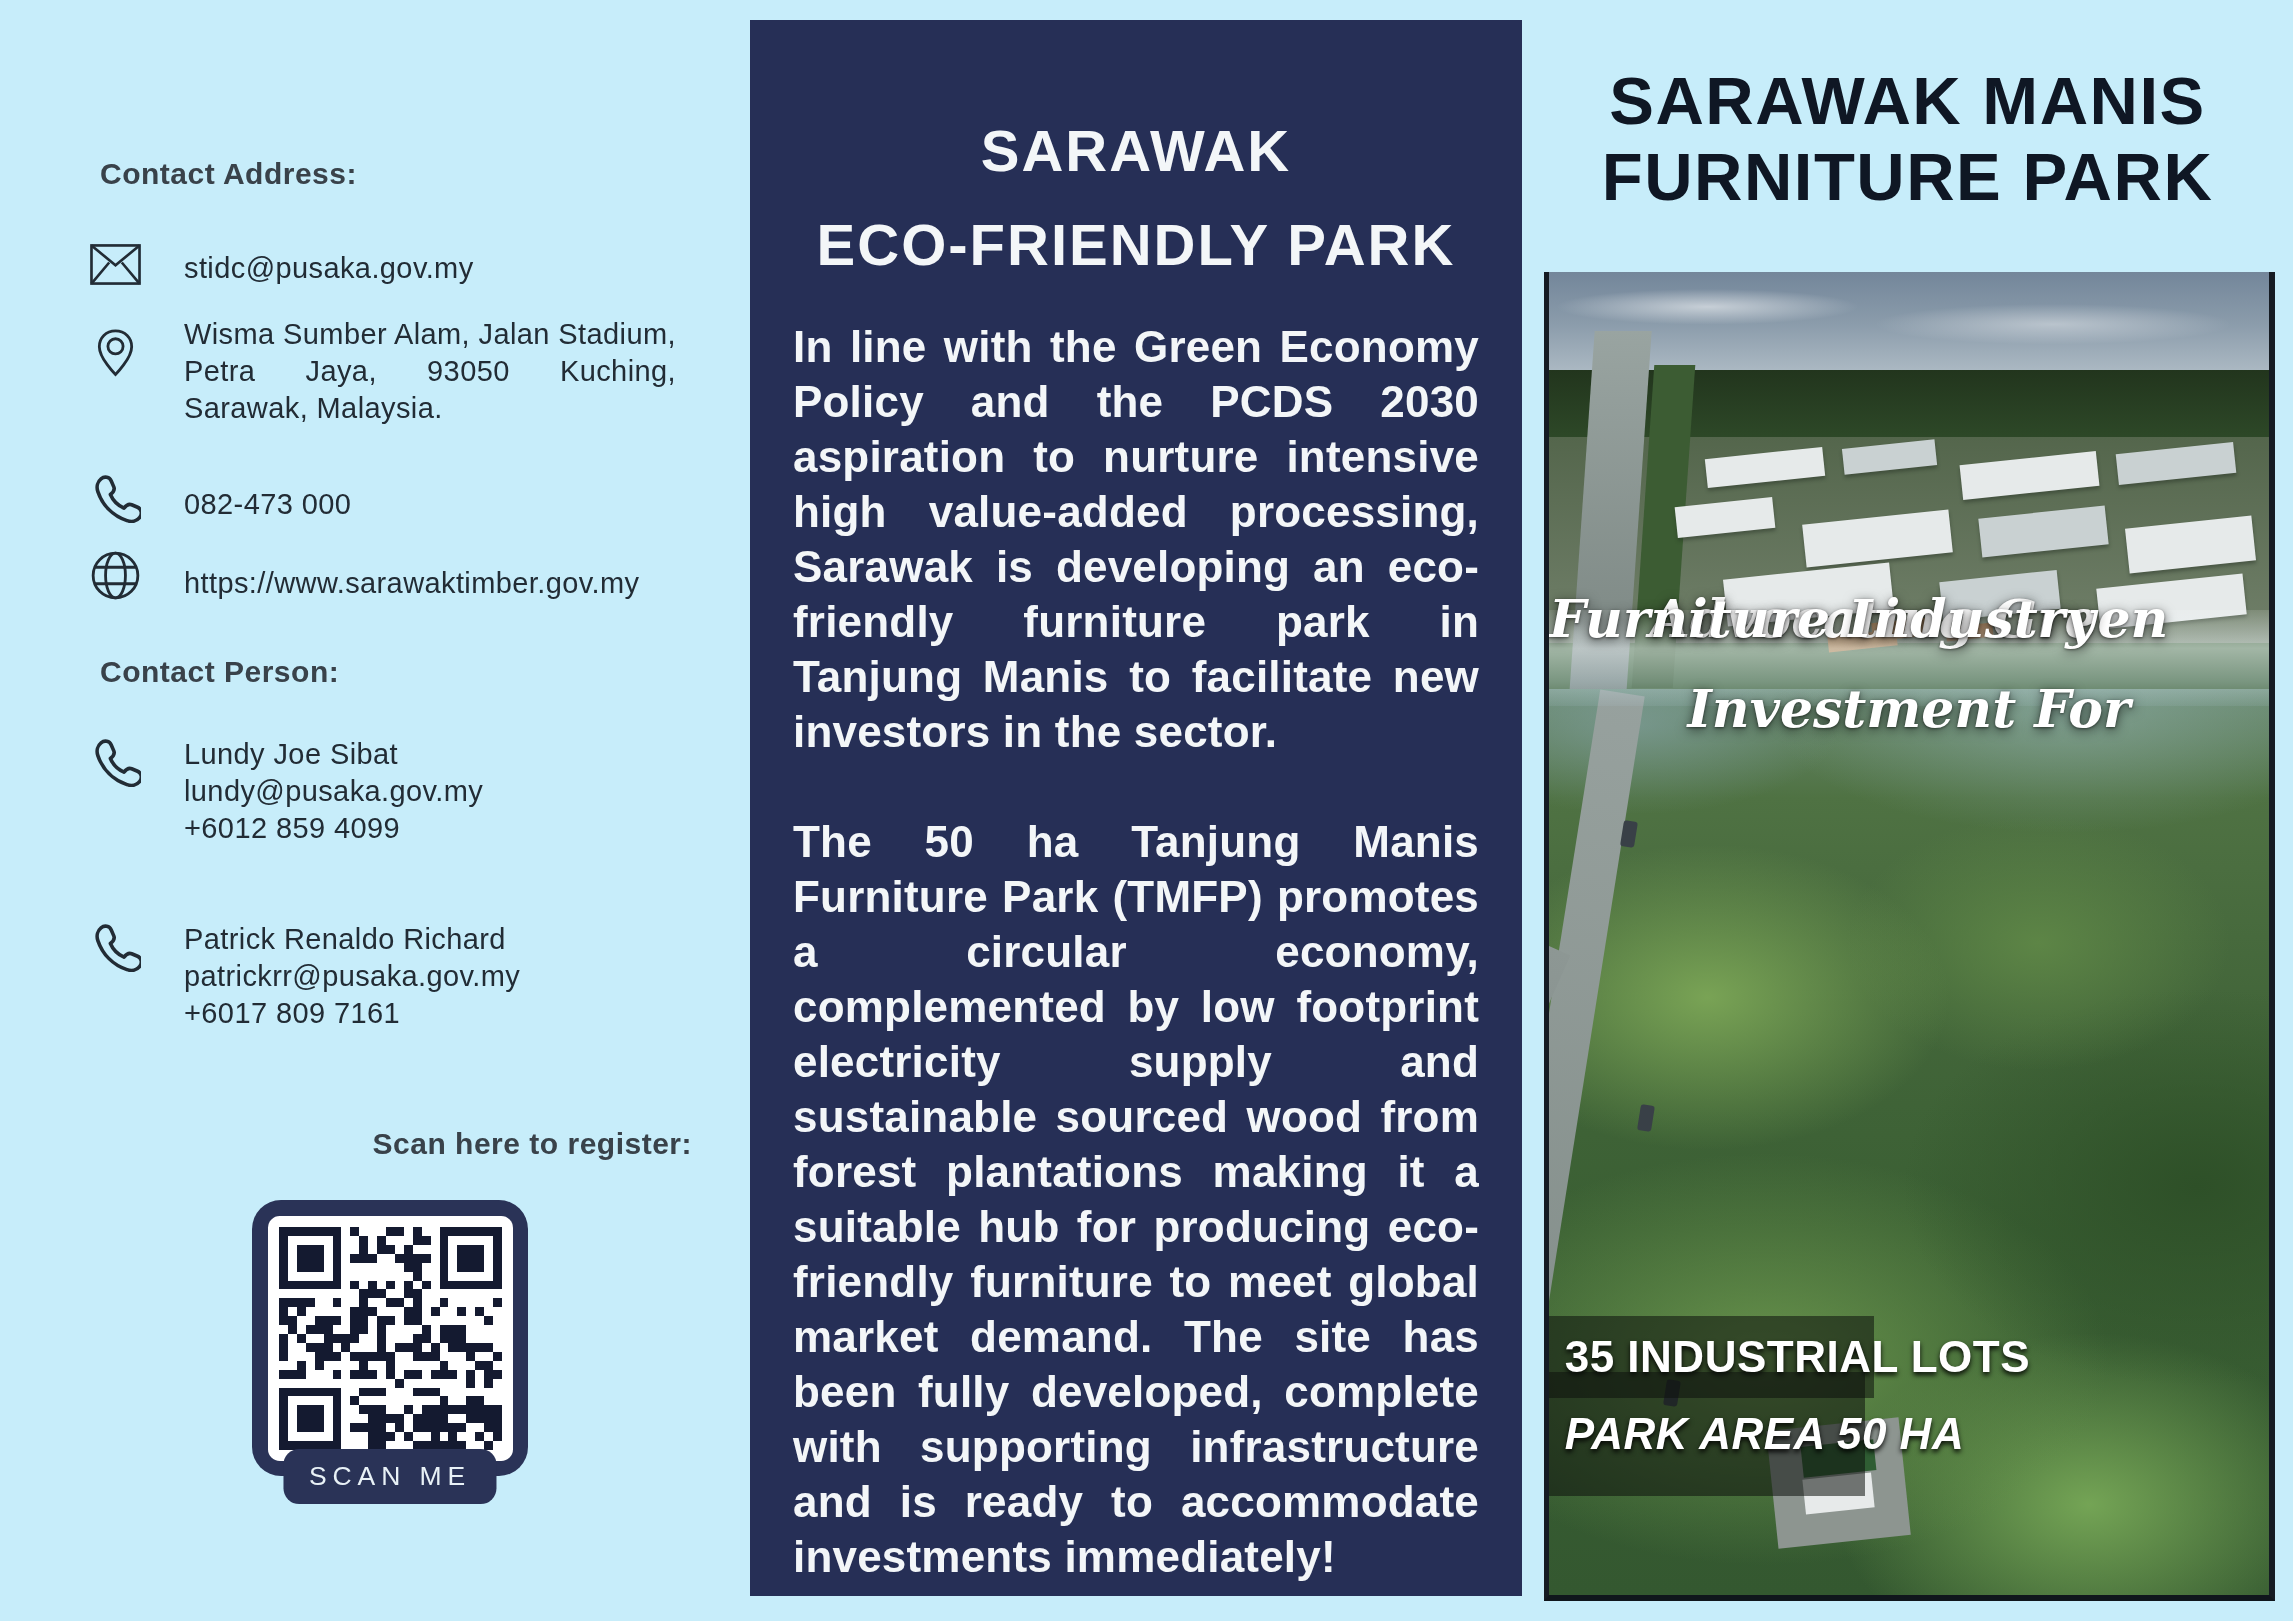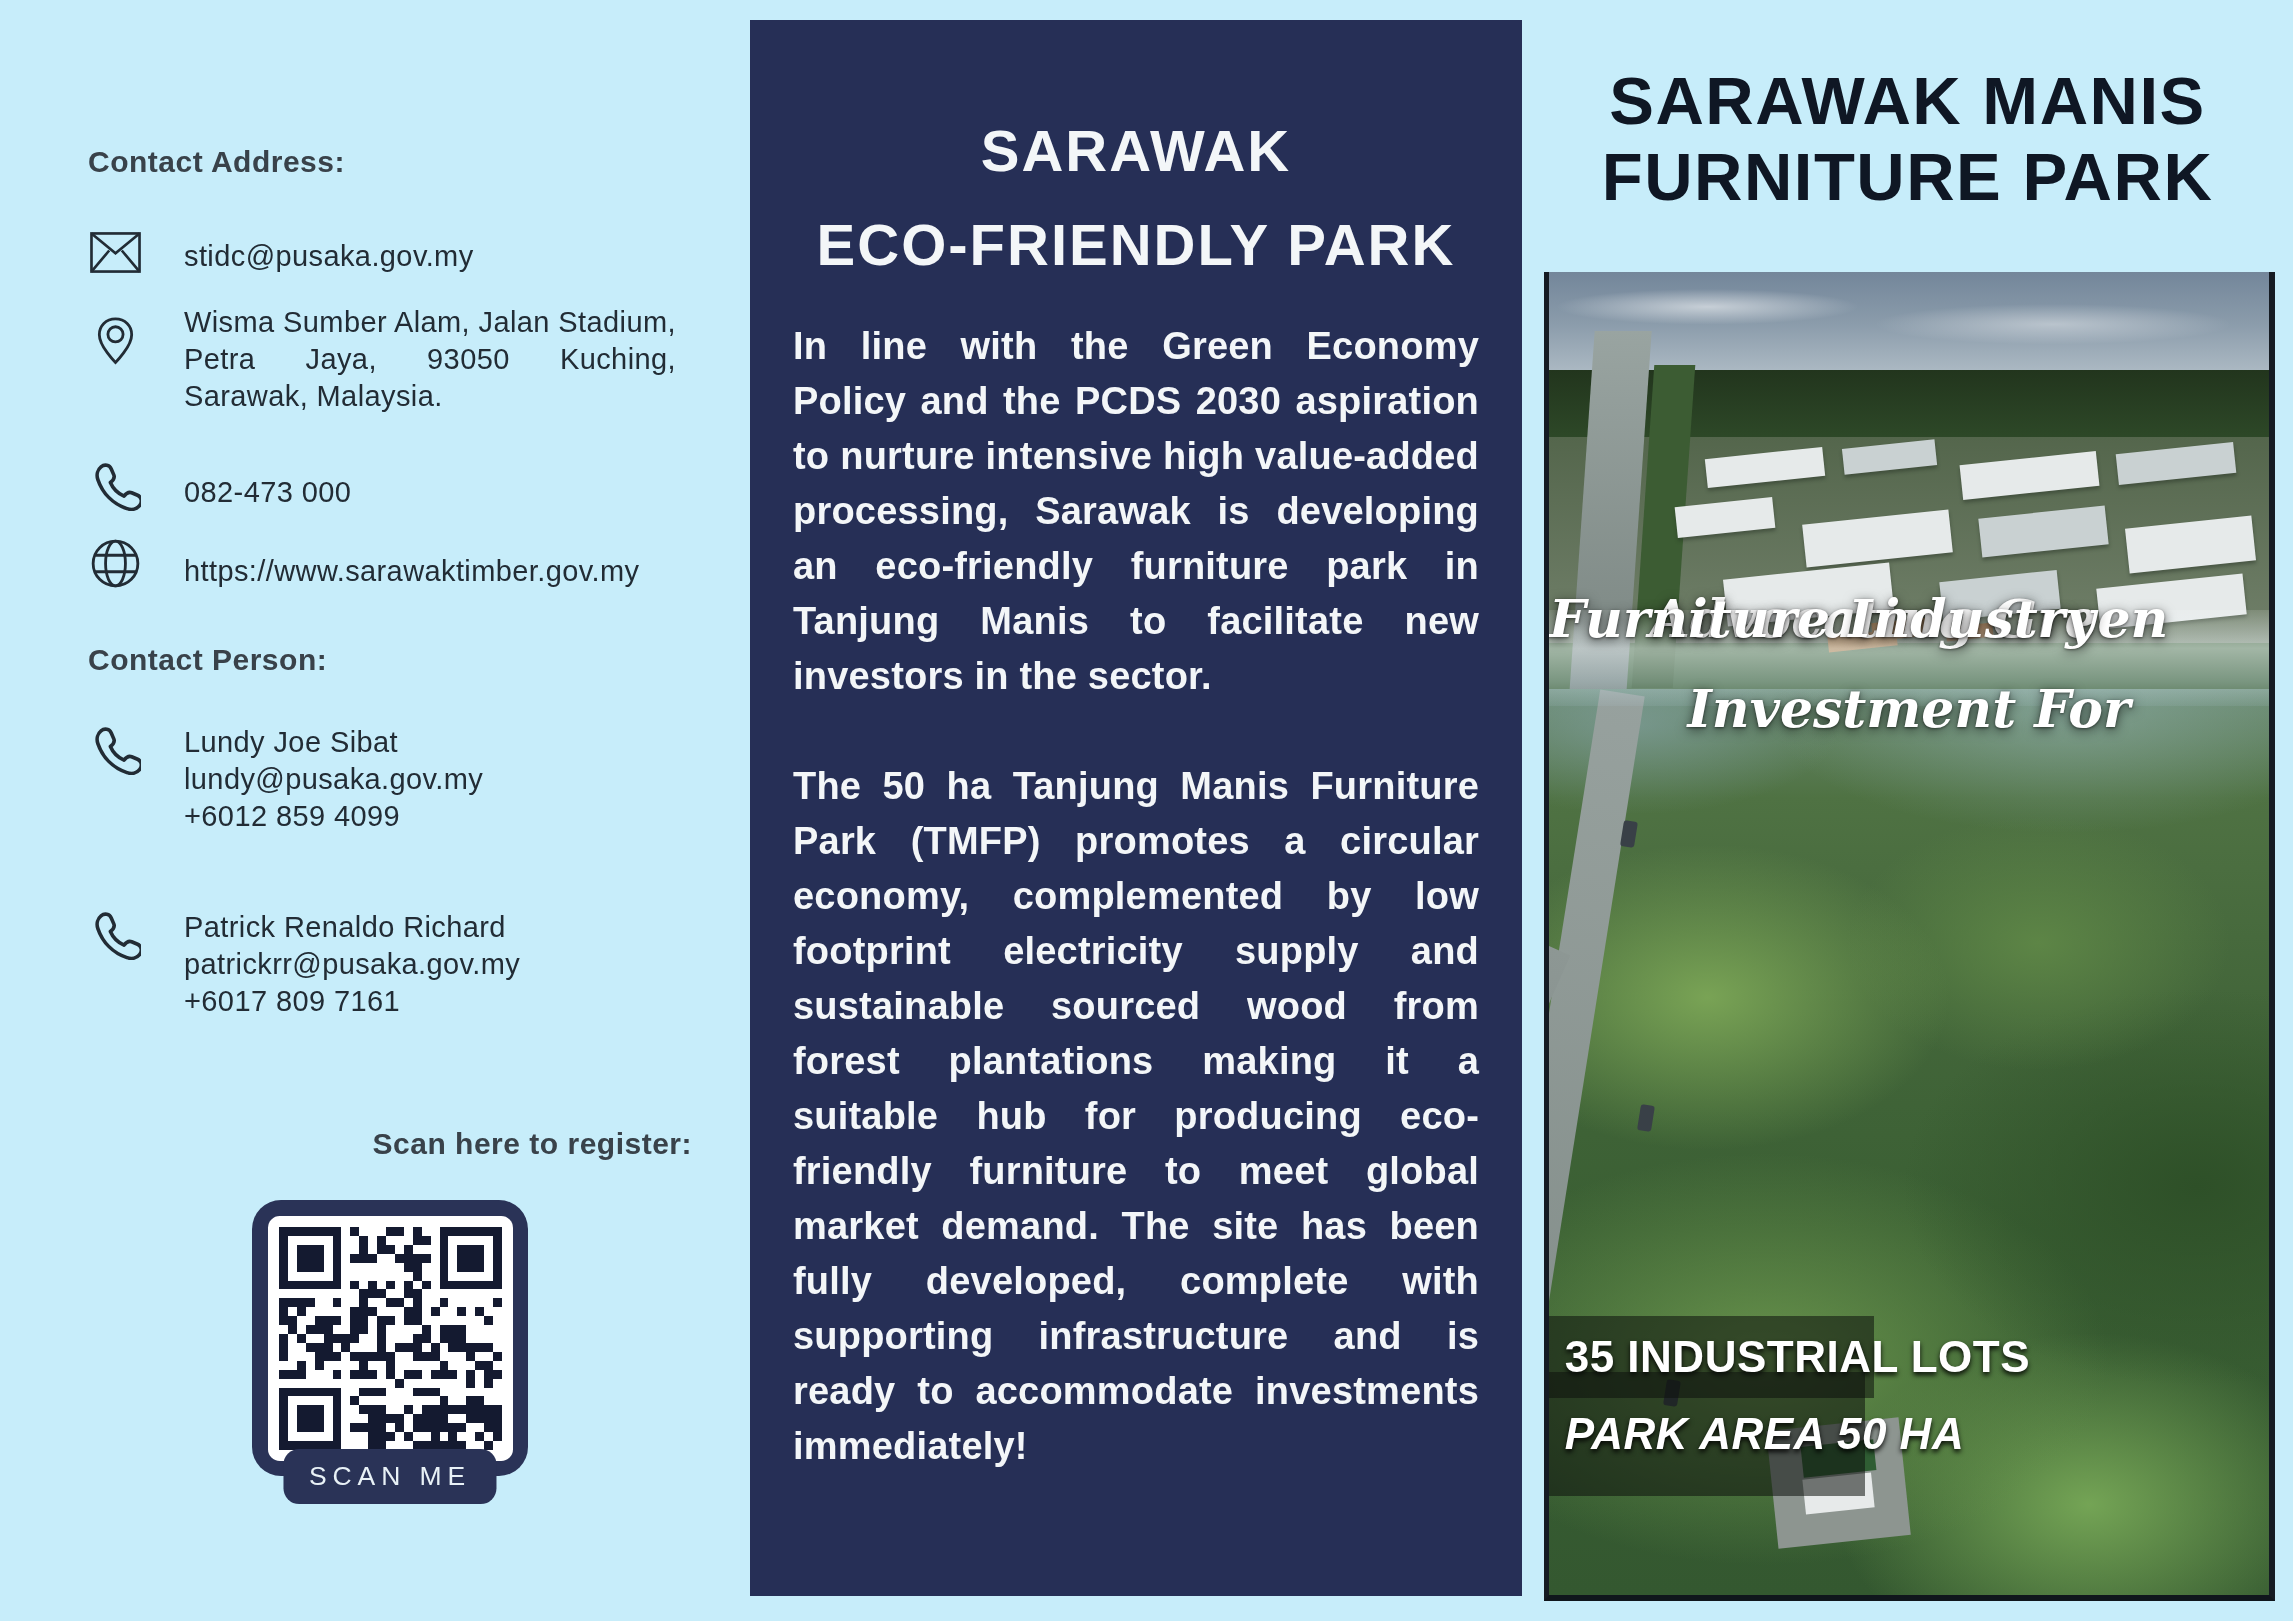--- a/index.html
+++ b/index.html
@@ -1,21 +1,21 @@
 <!DOCTYPE html>
 <html><head>
 <meta charset="utf-8">
 <style>
   html,body{margin:0;padding:0;background:#c7edfa;}
   .page{position:relative;width:2294px;height:1621px;background:#c7edfa;
         font-family:"Liberation Sans",sans-serif;overflow:hidden;}
 
   
   .lp-section{position:absolute;left:88px;width:604px;color:#232d36;}
-  .lp-heading{font-size:30px;font-weight:700;color:#39424a;letter-spacing:0.5px;margin:0;}
+  .lp-heading{font-size:30px;font-weight:700;color:#39424a;letter-spacing:0.5px;margin:12px;}
   .lp-row{display:flex;align-items:flex-end;}
   .lp-row.top{align-items:flex-start;}
   .lp-ic{flex:0 0 55px;display:flex;justify-content:center;}
   .lp-ic svg{display:block;}
   .lp-tx{margin-left:41px;font-size:29px;line-height:37px;letter-spacing:0.4px;color:#222c35;}
   .lp-tx.justify{text-align:justify;width:492px;}
   .sec-address{top:145px;}
   .sec-person{top:643px;}
   .sec-scan{top:1127px;text-align:right;}
   .scan-heading{font-size:30px;font-weight:700;color:#39424a;letter-spacing:0.5px;}
@@ -26,21 +26,21 @@
   .qr-inner svg{width:223px;height:223px;}
   .qr-pill{position:absolute;left:50%;transform:translateX(-50%);bottom:-27.4px;
            background:#2a3357;color:#e8f1f6;font-size:26.5px;font-weight:300;letter-spacing:5.9px;
            padding:11.8px 25.5px;border-radius:15.7px;white-space:nowrap;}
 
   
   .mid{position:absolute;left:750px;top:19.6px;width:772px;height:1576px;background:#262f56;color:#f3f6f8;}
   .mid-title{margin-top:84px;text-align:center;font-size:58px;font-weight:700;
              letter-spacing:2px;line-height:94px;}
   .mid-text{margin:27.4px 43px 0;}
-  .mid-text p{margin:0;font-size:38px;font-weight:700;line-height:55px;
+  .mid-text p{margin:0;font-size:44px;font-weight:700;line-height:55px;
               text-align:justify;letter-spacing:0.2px;}
   .mid-text p + p{margin-top:55px;}
 
   
   .right-title{position:absolute;left:1524px;top:63px;width:767px;text-align:center;
                font-size:67px;line-height:76px;font-weight:800;color:#0f1724;letter-spacing:1.5px;}
   .photo{position:absolute;left:1544px;top:272px;width:720px;height:1323px;background:#46673f;
          overflow:hidden;border-left:5.9px solid #151b23;border-right:6.9px solid #151b23;
          border-bottom:6.9px solid #10161c;box-sizing:content-box;}
   .photo *{position:absolute;}

